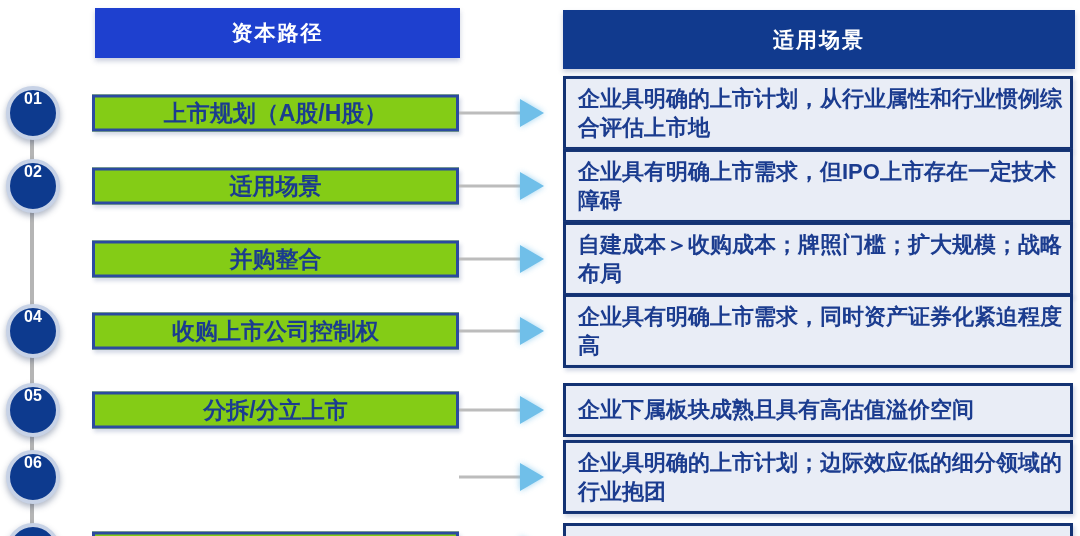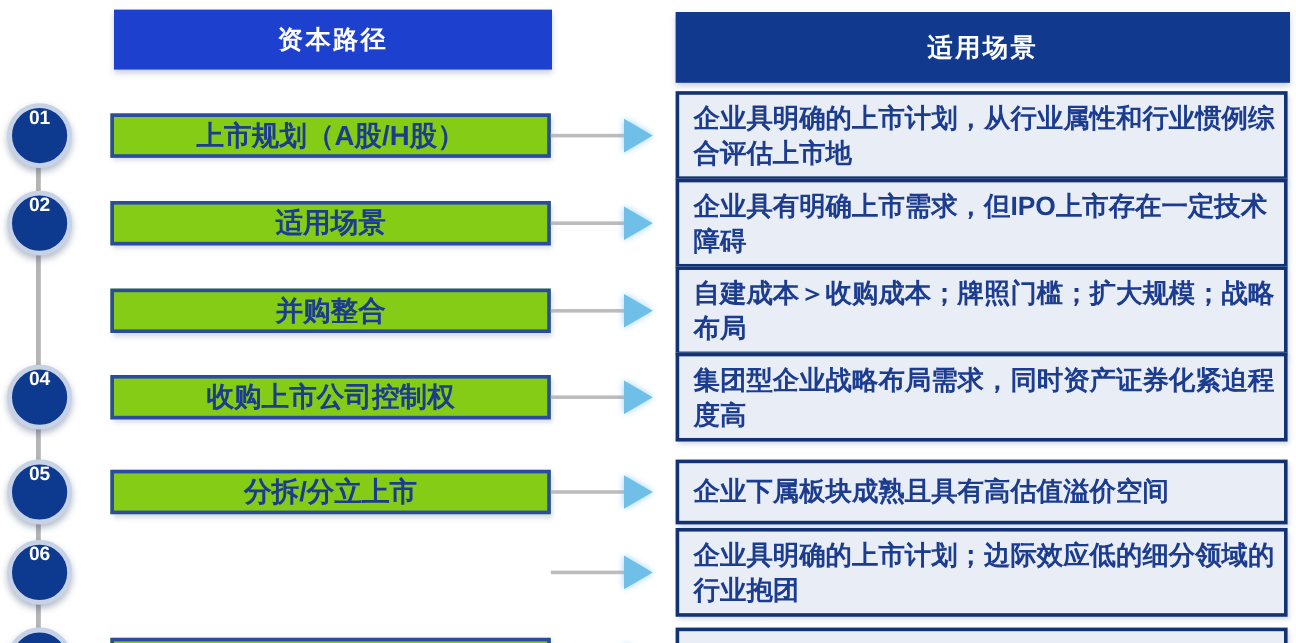--- a/index.html
+++ b/index.html
@@ -114,21 +114,21 @@
   <div class="row" style="top: 294.9px;">
     <div class="step-circle">
       <span>04</span>
     </div>
     <div class="path-box">
       <span>收购上市公司控制权</span>
     </div>
     <div class="arrow-line"></div>
     <div class="arrow-head"></div>
     <div class="scenario-box">
-      <span>集团型企业战略布局需求，同时资产证券化紧迫程度高</span>
+      <span>企业具有明确上市需求，同时资产证券化紧迫程度高</span>
     </div>
   </div>
 
   <div class="row" style="top: 373px; padding-left: 15px;">
     <div class="step-circle">
       <span>05</span>
     </div>
     <div class="path-box">
       <span>分拆/分立上市</span>
     </div>

